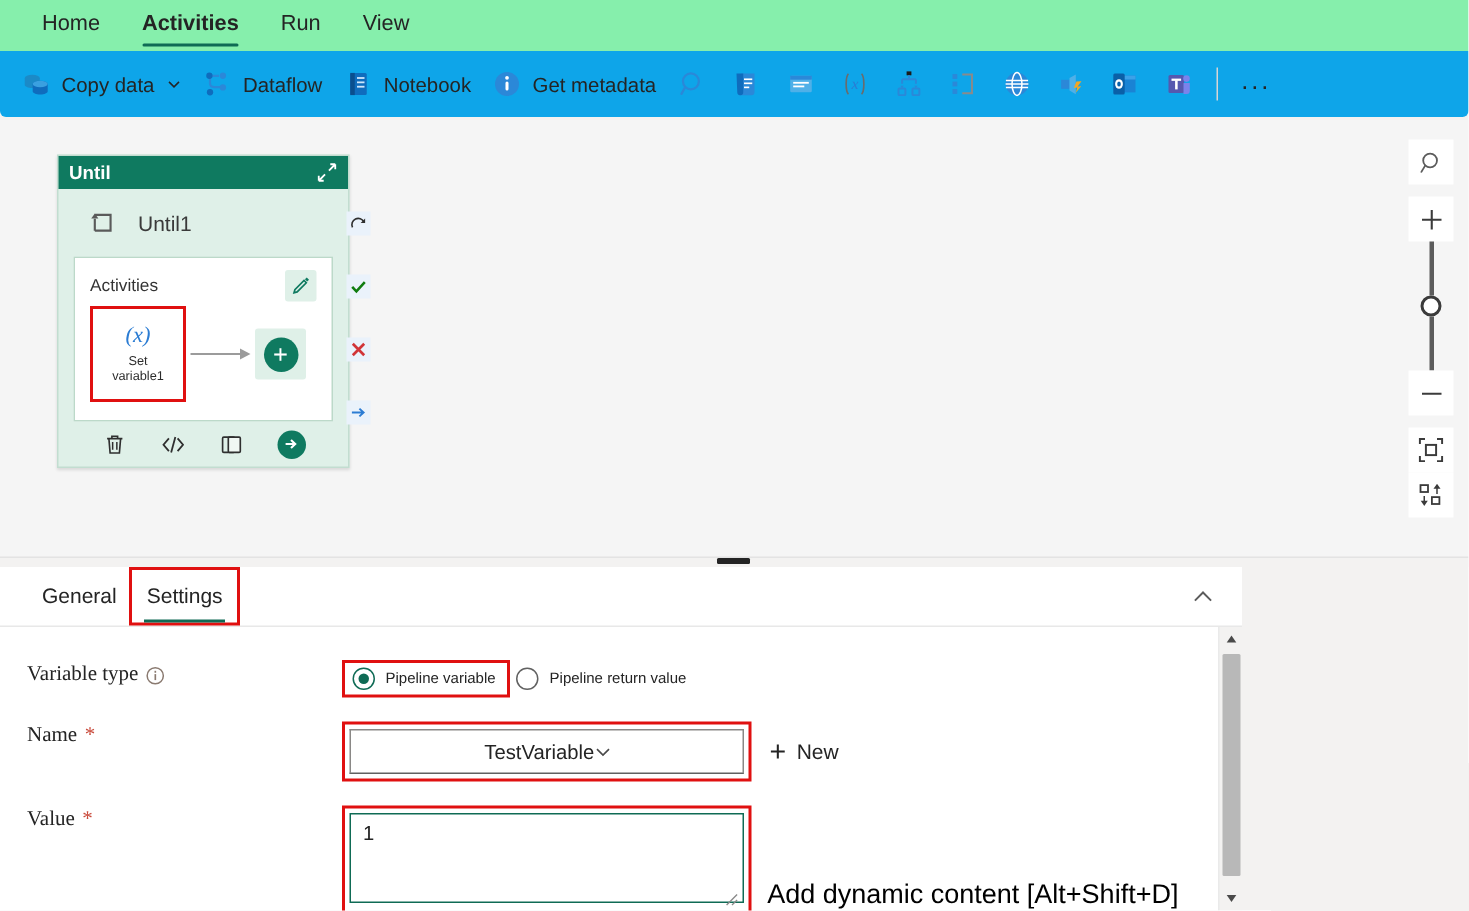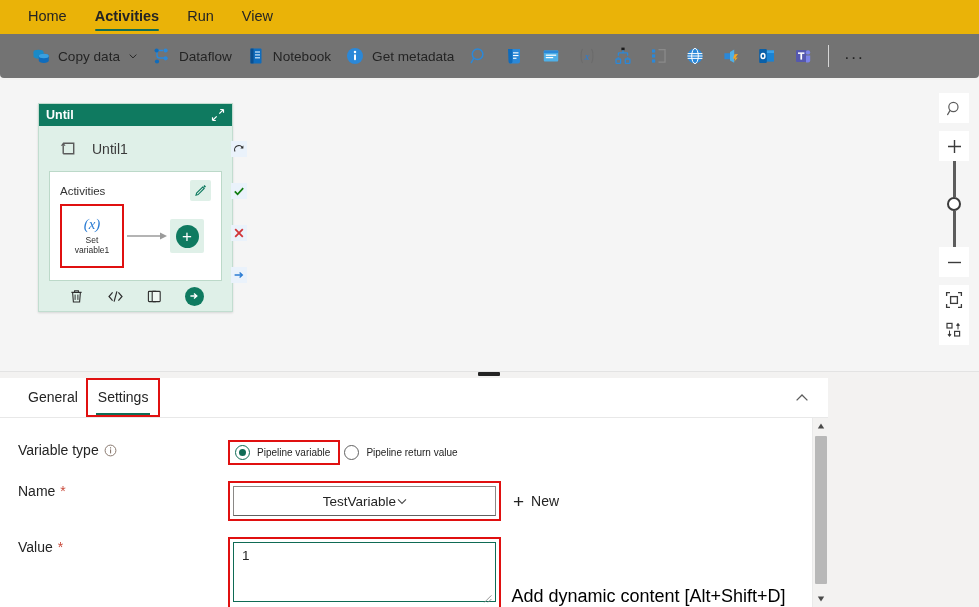--- a/index.html
+++ b/index.html
@@ -10,43 +10,43 @@
     overflow: hidden;
     font-family: "Liberation Sans", sans-serif;
     background: #ffffff;
     color: #242424;
   }
   #app { position: relative; width: 979px; height: 607px; background: #f3f2f1; }
 
   
   .menubar {
     position: absolute; top: 0; left: 0; width: 979px; height: 34px;
-    background: #eab308;
+    background: #86efac;
     display: flex; align-items: center;
     padding-left: 14px;
   }
   .menu-item {
     position: relative;
     font-size: 14.5px; color: #242424;
     padding: 7px 14px 9px 14px;
     cursor: pointer; white-space: nowrap;
   }
   .menu-item.active { font-weight: 600; }
   .menu-item.active::after {
     content: ""; position: absolute;
     left: 14px; right: 14px; bottom: 2px; height: 2.5px;
     background: #0f6b55; border-radius: 2px;
   }
 
   
   .toolbar {
     position: absolute; top: 34px; left: 0; width: 979px; height: 44px;
-    background: #737373;
+    background: #0ea5e9;
     display: flex; align-items: center;
-    padding: 0 8px 0 24px;
+    padding: 0 8px 0 7px;
     border-radius: 0 0 4px 4px;
   }
   .tb-btn {
     display: flex; align-items: center; gap: 7px;
     height: 32px; padding: 0 7px; border-radius: 3px;
     cursor: pointer; font-size: 13.6px; color: #242424; white-space: nowrap;
   }
   .tb-ico { width: 20px; height: 20px; flex: 0 0 20px; display: block; }
   .chev-sm { width: 10px; height: 10px; margin-left: 1px; }
   .tb-sep { width: 1px; height: 22px; background: #d6d6d6; margin: 0 7px; }
@@ -191,21 +191,21 @@
   .collapse-chevron {
     position: absolute; right: 18px; top: 12px;
     width: 16px; height: 16px; cursor: pointer;
   }
 
   .form { position: relative; padding: 22px 0 0 0; }
   .frow { display: flex; align-items: flex-start; margin-bottom: 16px; }
   .flabel {
     width: 228px; flex: 0 0 228px; padding-left: 18px;
     font-size: 14px; color: #242424; line-height: 20px;
-    display: flex; align-items: center; gap: 5px;
+    display: flex; align-items: center; gap: 5px; font-family: Liberation Serif, serif;
   }
   .req { color: #c94a3b; font-size: 14px; }
   .info-ico { width: 13px; height: 13px; }
 
   .radio-group {
     display: flex; align-items: center; gap: 4px;
   }
   .radio-box-hl {
     border: 2.5px solid #e01010; padding: 3px 8px 3px 5px;
     display: flex; align-items: center;

